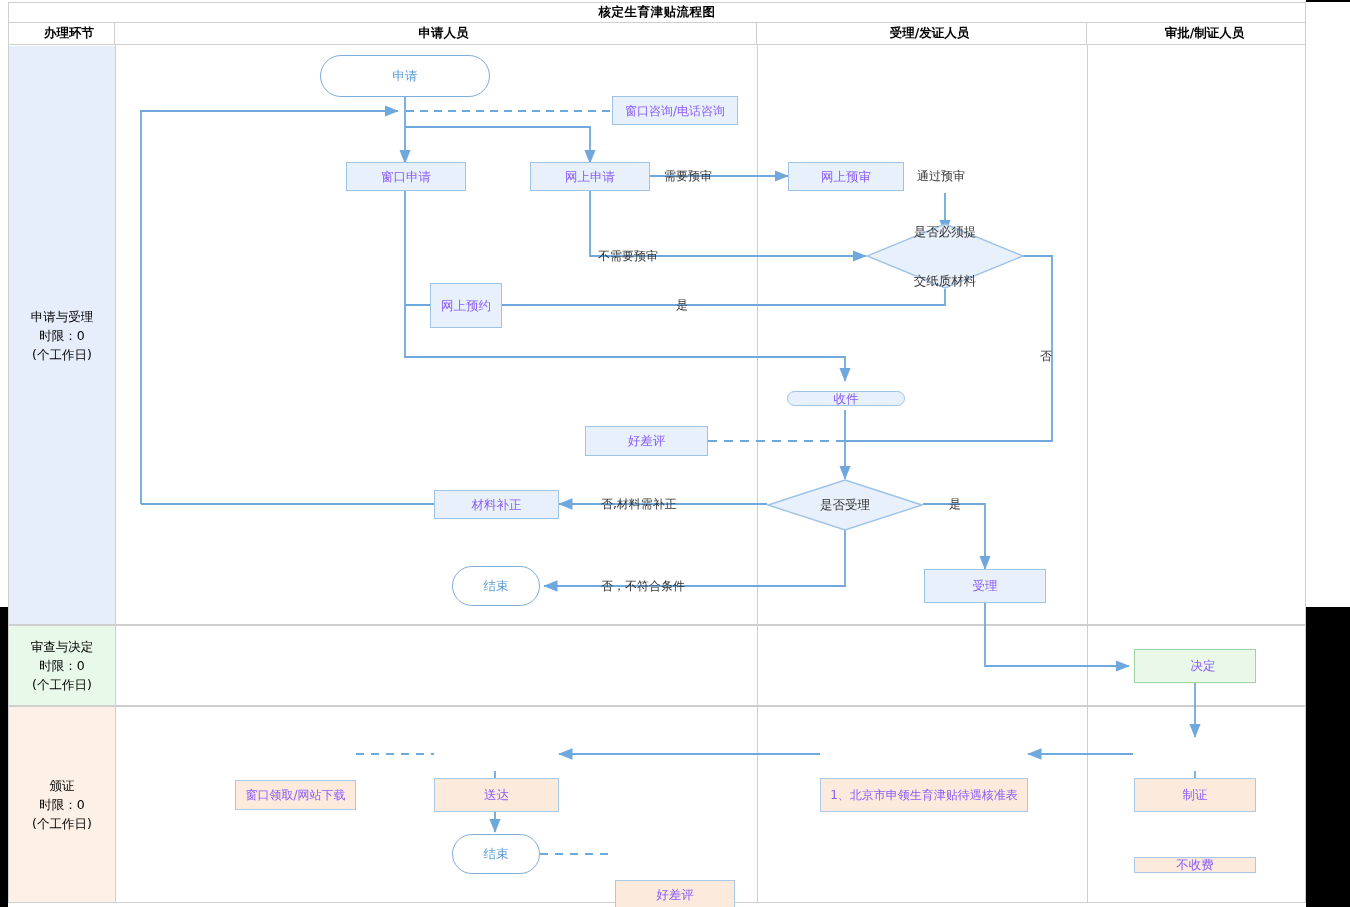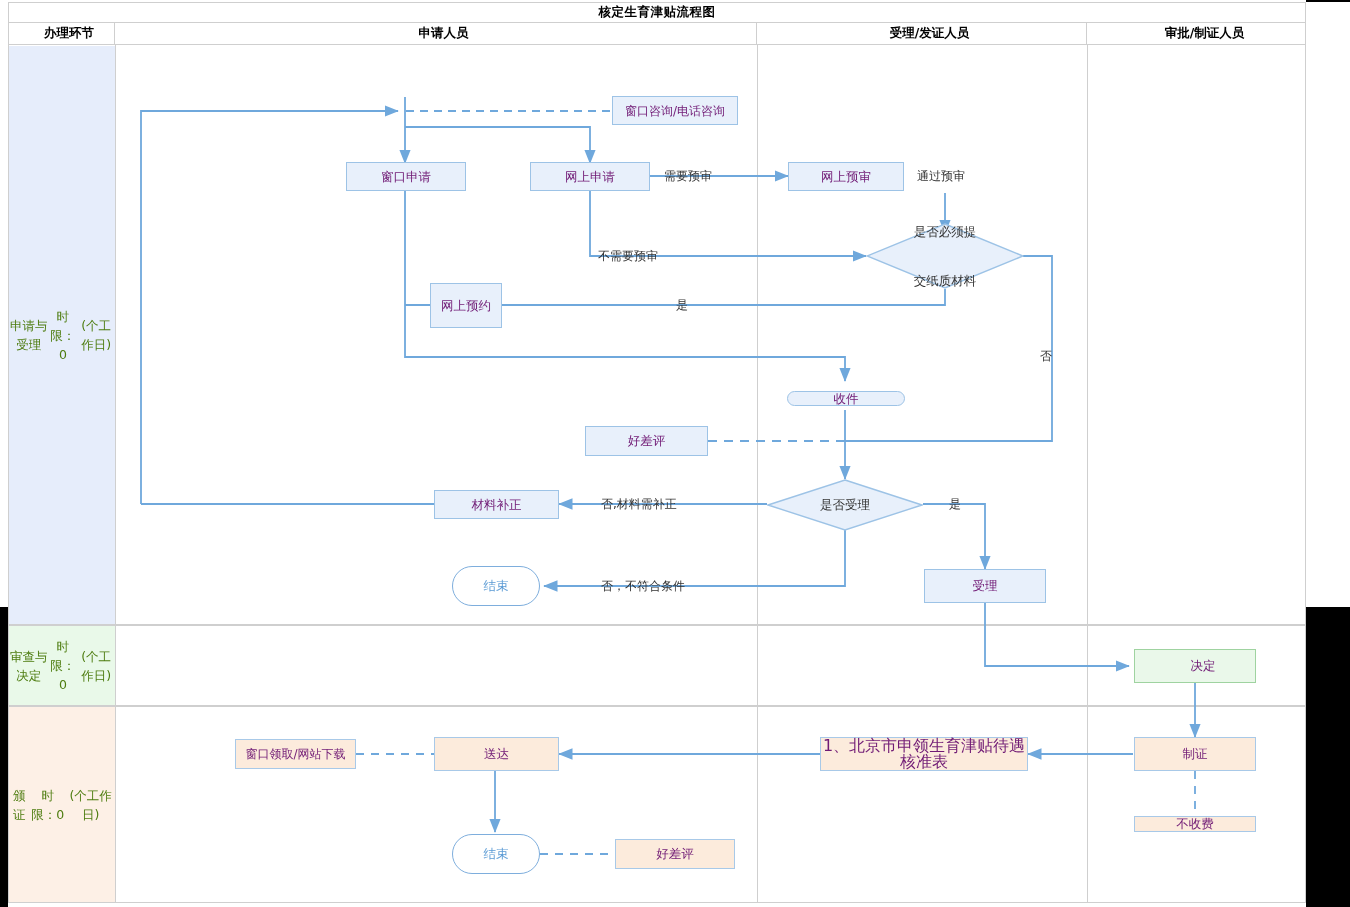--- a/index.html
+++ b/index.html
@@ -56,46 +56,47 @@
     position: absolute;
     height: 1px;
     background: #cfcfcf;
   }
 
   
   .lane-label {
     position: absolute;
     left: 9px;
     width: 106px;
-    display: flex; 
+    display: flex; flex-direction: column;
     align-items: center; justify-content: center;
-    font-size: 12.5px; color: #4d7c0f;
+    font-size: 12.5px; color: #000000;
     line-height: 19px;
     text-align: center;
   }
   .lane-blue  { background: #e6edfb; }
   .lane-green { background: #e9f9e9; }
   .lane-peach { background: #fdf0e6; }
 
   
   .node {
     position: absolute;
     display: flex; align-items: center; justify-content: center;
     font-size: 12.5px;
     line-height: 16px;
     text-align: center;
-    color: #701a75;
+    color: #8b5cf6;
   }
   .n-blue {
     background: #e8f0fb;
     border: 1px solid #9dc3e6;
   }
   .n-peach {
     background: #fcebdc;
     border: 1px solid #a8c9e8;
+    margin-top: 41px;
   }
   .n-green {
     background: #eaf8ea;
     border: 1px solid #9fd3a0;
   }
   .n-term {
     background: #ffffff;
     border: 1px solid #7eaedd;
     border-radius: 22px;
     color: #5b9bd5;
@@ -234,20 +235,21 @@
       <path d="M820,754 L559,754" marker-end="url(#ah)"></path>
 
       <path d="M356,754 L434,754" stroke-dasharray="8,7"></path>
 
       <path d="M495,771 L495,832" marker-end="url(#ah)"></path>
 
       <path d="M540,854 L615,854" stroke-dasharray="8,7"></path>
     </g>
   </svg>
 
+  <div class="node n-term" style="left:320px; top:55px; width:170px; height:42px;">申请</div>
 
   <div class="node n-blue" style="left:612px; top:96px; width:126px; height:29px; font-size:12px;">窗口咨询/电话咨询</div>
 
   <div class="node n-blue" style="left:346px; top:162px; width:120px; height:29px;">窗口申请</div>
 
   <div class="node n-blue" style="left:530px; top:162px; width:120px; height:29px;">网上申请</div>
 
   <div class="node n-blue" style="left:788px; top:162px; width:116px; height:29px;">网上预审</div>
 
   <div class="node n-blue" style="left:430px; top:283px; width:72px; height:45px;">网上预约</div>
@@ -284,21 +286,21 @@
   <div class="node n-green" style="left:1134px; top:649px; width:122px; height:34px;padding-left:16px;">决定</div>
 
   <div class="node n-peach" style="left:1134px; top:737px; width:122px; height:34px;">制证</div>
 
   <div class="node n-peach" style="left:1134px; top:816px; width:122px; height:16px;">不收费</div>
 
   <div class="node n-peach" style="left:434px; top:737px; width:125px; height:34px;">送达</div>
 
   <div class="node n-peach" style="left:235px; top:739px; width:121px; height:30px; font-size:12px;">窗口领取/网站下载</div>
 
-  <div class="node n-peach" style="left:820px; top:737px; width:208px; height:34px; font-size:16px;">1、北京市申领生育津贴待遇核准表</div>
+  <div class="node n-peach" style="left:820px; top:737px; width:208px; height:34px; font-size:12px;">1、北京市申领生育津贴待遇核准表</div>
 
   <div class="node n-term" style="left:452px; top:834px; width:88px; height:40px;">结束</div>
 
   <div class="node n-peach" style="left:615px; top:839px; width:120px; height:30px;">好差评</div>
 
   <div class="edge-label" style="left:664px; top:169px;">需要预审</div>
 
   <div class="edge-label" style="left:917px; top:169px;">通过预审</div>
 
   <div class="edge-label" style="left:598px; top:249px;">不需要预审</div>

